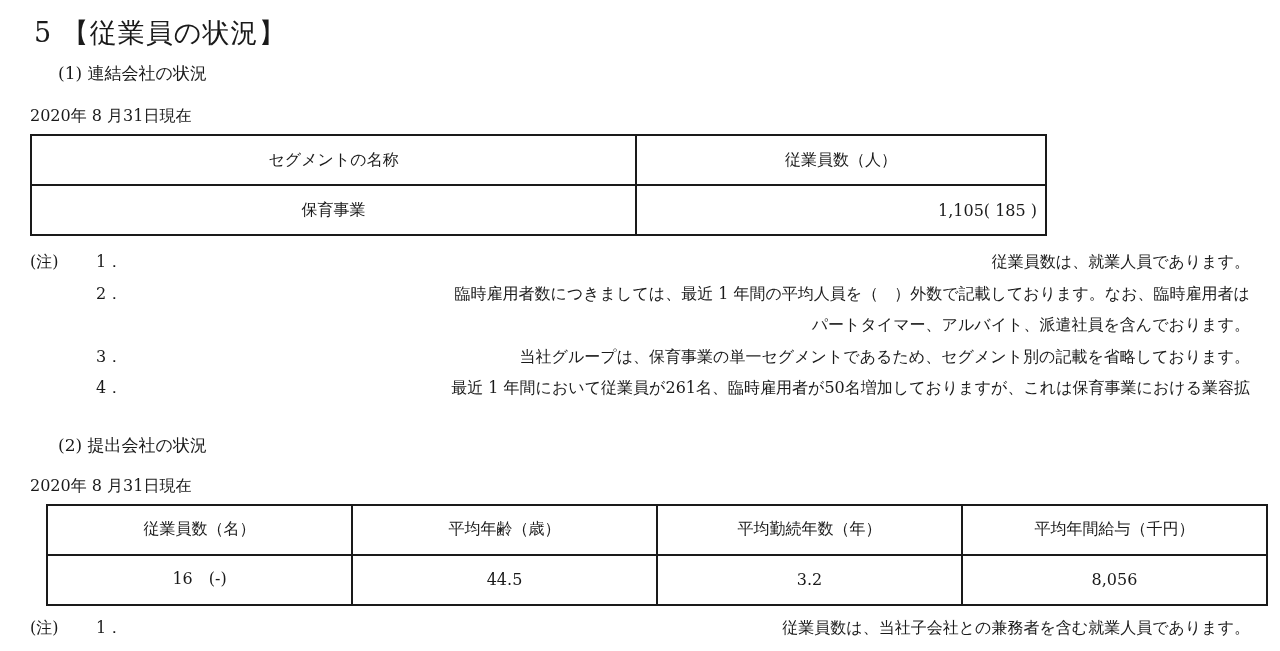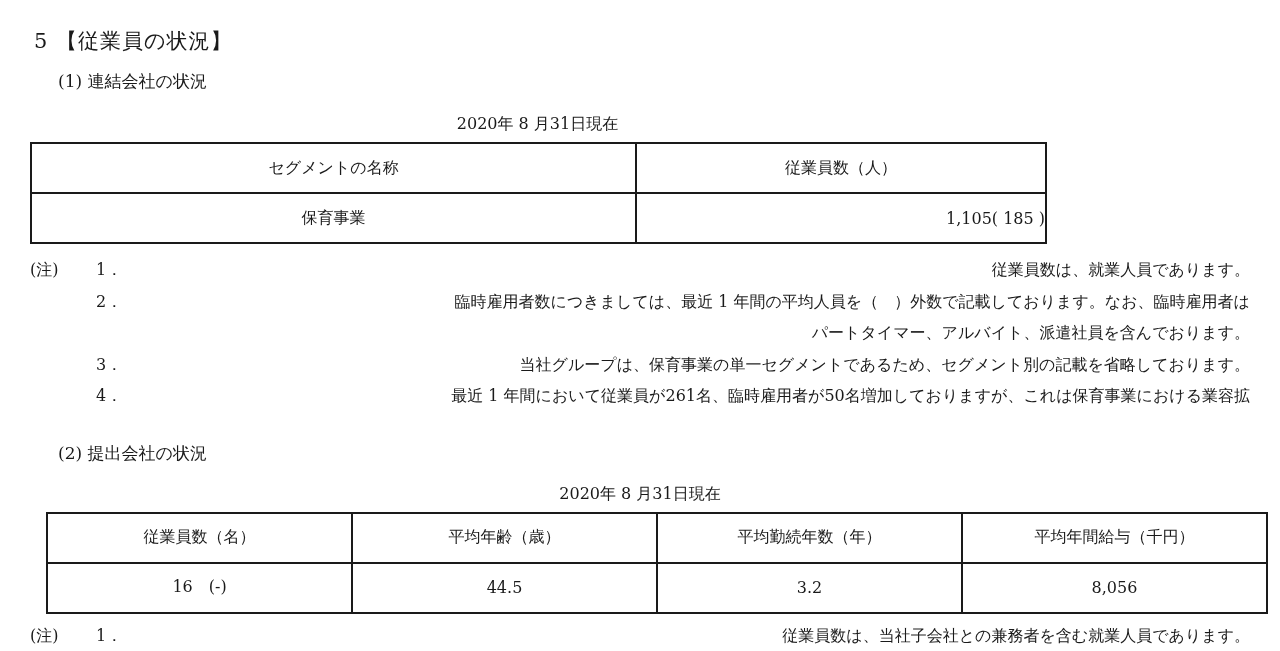--- a/index.html
+++ b/index.html
@@ -13,33 +13,33 @@
     overflow: hidden;
     color: #1a1a1a;
     font-family: "DejaVu Serif", "Liberation Serif", serif;
     font-size: 16px;
   }
   .page {
     width: 1220px;
     padding: 14px 30px 0 30px;
   }
   .doc-title {
-    font-size: 21px;
+    font-size: 27px;
     font-weight: normal;
-    margin: 14px 0 0 4px;
+    margin: 6px 0 0 4px;
     line-height: 26px;
     letter-spacing: 1px;
   }
   .section-heading {
     font-size: 17px;
     margin: 16px 0 0 28px;
     line-height: 22px;
   }
   .date-line {
-    text-align: center;
+    text-align: left;
     font-size: 16px;
     line-height: 20px;
   }
   .date-line.for-table1 {
     width: 1015px;
     margin: 22px 0 8px 0;
   }
   .date-line.for-table2 {
     width: 1220px;
     margin: 20px 0 8px 0;
@@ -57,21 +57,21 @@
     text-align: center;
     padding: 0;
     overflow: hidden;
     white-space: nowrap;
   }
   .table1 { width: 1015px; }
   .table1 .c0 { width: 605px; }
   .table1 .c1 { width: 410px; }
   .table1 td.num {
     text-align: right;
-    padding-right: 0;
+    padding-right: 8px;
   }
   .table2 { width: 1220px; margin-left: 16px; }
   .table2 col { width: 305px; }
   .notes {
     margin-top: 10px;
   }
   .note-row {
     display: grid;
     grid-template-columns: 66px 42px 1fr;
     line-height: 31.5px;

